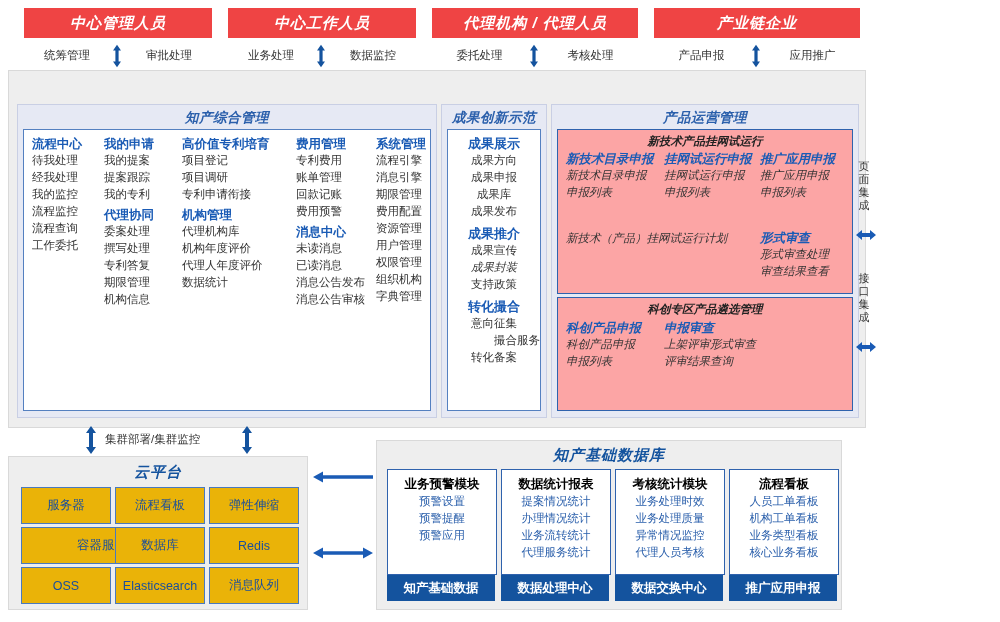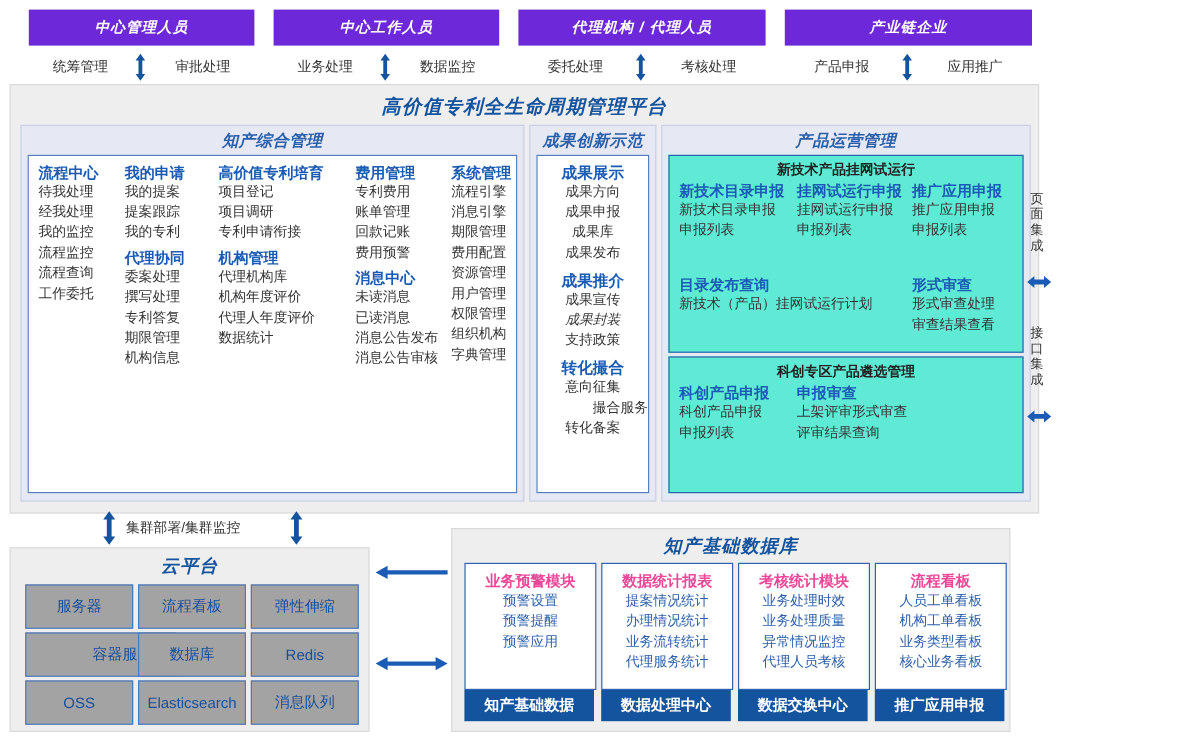--- a/index.html
+++ b/index.html
@@ -11,25 +11,25 @@
   #page{
     position:relative;
     width:1000px;height:622px;
     background:#ffffff;
     overflow:hidden;
   }
   
   .role-bar{
     position:absolute;
     height:30px;
-    background:#6d28d9;
+    background:#ef4444;
     color:#fff;
     font-weight:bold;
     font-style:italic;
-    font-size:12px;
+    font-size:15px;
     letter-spacing:1px;
     display:flex;align-items:center;justify-content:center;
   }
   .role-sub{
     position:absolute;
     height:22px;
     display:flex;align-items:center;justify-content:space-between;
     font-size:11.5px;color:#333;
   }
   .role-sub .lbl{white-space:nowrap;}
@@ -75,22 +75,23 @@
     white-space:nowrap;
   }
   .grp-item{
     font-size:11.5px;color:#333;line-height:17px;white-space:nowrap;
   }
   .col{position:absolute;}
 
   
   .subpanel{
     position:absolute;
-    background:#5eead4;
+    background:#fca5a5;
     border:1.5px solid #2f62ad;
+    font-style:italic;
   }
   .subpanel-title{
     text-align:center;font-size:11.5px;font-weight:bold;color:#222;
     padding-top:4px;
   }
 
   
   .third{
     position:absolute;
     background:#eeeeee;
@@ -120,42 +121,42 @@
     position:absolute;
     background:#eeeeee;
     border:1px solid #d9d9d9;
   }
   .cloud-title{
     text-align:center;font-size:15px;font-weight:bold;font-style:italic;
     color:#14539E;letter-spacing:1px;padding-top:6px;
   }
   .cloud-cell{
     position:absolute;
-    background:#a3a3a3;border:1.5px solid #4a79bd;
+    background:#eab308;border:1.5px solid #4a79bd;
     display:flex;align-items:center;justify-content:center;
     font-size:12.5px;color:#1a4f9c;
   }
 
   
   .db{
     position:absolute;
     background:#eeeeee;
     border:1px solid #d9d9d9;
   }
   .db-title{
     text-align:center;font-size:15px;font-weight:bold;font-style:italic;
     color:#14539E;letter-spacing:1px;padding-top:5px;
   }
   .db-col{
     position:absolute;
     background:#fff;border:1.5px solid #2f62ad;
     text-align:center;
   }
   .db-col-head{
-    font-size:12.5px;font-weight:bold;color:#ec4899;
+    font-size:12.5px;font-weight:bold;color:#000000;
     padding-top:5px;line-height:18px;
   }
   .db-col-item{font-size:11.5px;color:#2a5fab;line-height:17px;}
   .db-foot{
     position:absolute;
     background:#14539E;color:#fff;
     display:flex;align-items:center;justify-content:center;
     font-size:12.5px;font-weight:bold;
   }
 
@@ -207,21 +208,20 @@
         <span class="vert-arrow">
           <svg width="14" height="24" viewBox="0 0 14 30">
             <path d="M7 1 L12 8 L9 8 L9 22 L12 22 L7 29 L2 22 L5 22 L5 8 L2 8 Z" fill="#14539E"></path>
           </svg>
         </span>
         <span class="lbl" style="flex:1;text-align:center;">应用推广</span>
       </div>
     </div>
 
   <div class="platform" style="left:8px;top:70px;width:856px;height:356px;">
-    <div class="platform-title" style="top:8px;left:0;">高价值专利全生命周期管理平台</div>
 
     <div class="sec" style="left:8px;top:33px;width:418px;height:312px;">
       <div class="sec-title">知产综合管理</div>
       <div class="sec-inner" style="top:24px;height:280px;">
         <div id="ip-cols">
             <div class="col" style="left:8px;top:6px;">
               <div class="grp-head" style="margin-top:0px;">流程中心</div>
               <div class="grp-item">待我处理</div>
               <div class="grp-item">经我处理</div>
               <div class="grp-item">我的监控</div>
@@ -318,21 +318,20 @@
               <div class="grp-item">申报列表</div>
             </div>
             <div class="col" style="left:202px;top:0;width:95px;">
               <div class="grp-head" style="white-space:normal;line-height:15px;">推广应用申报</div>
               <div class="grp-item">推广应用申报</div>
               <div class="grp-item">申报列表</div>
             </div>
           </div>
         <div id="po1-row2" style="position:absolute;left:0;top:100px;width:100%;">
             <div class="col" style="left:8px;top:0;width:195px;">
-              <div class="grp-head">目录发布查询</div>
               <div class="grp-item">新技术（产品）挂网试运行计划</div>
             </div>
             <div class="col" style="left:202px;top:0;width:90px;">
               <div class="grp-head">形式审查</div>
               <div class="grp-item">形式审查处理</div>
               <div class="grp-item">审查结果查看</div>
             </div>
           </div>
       </div>
 

